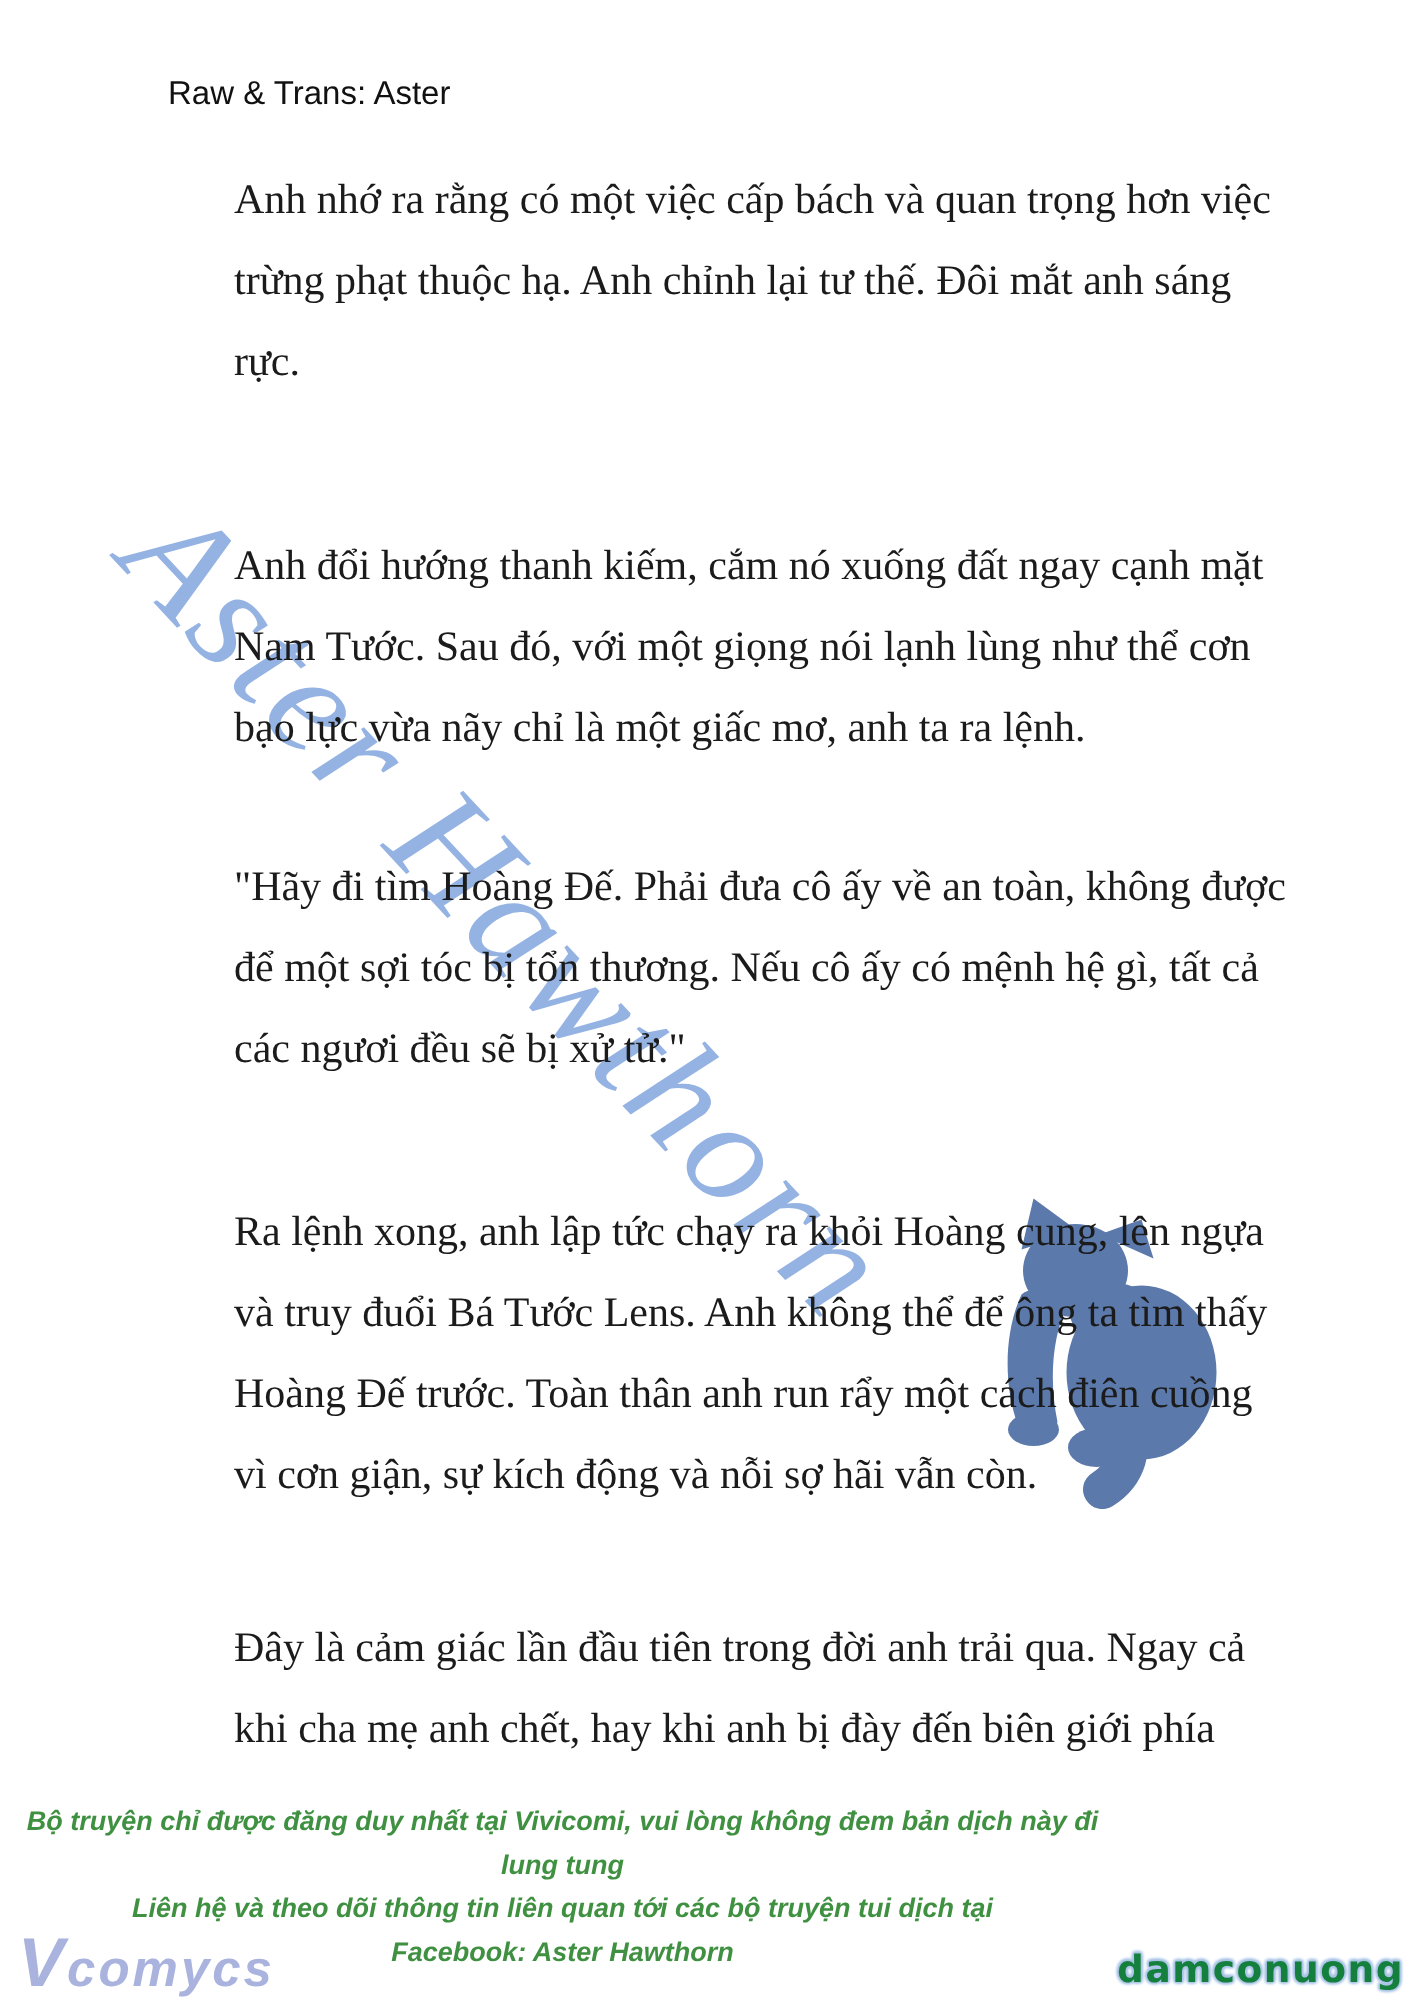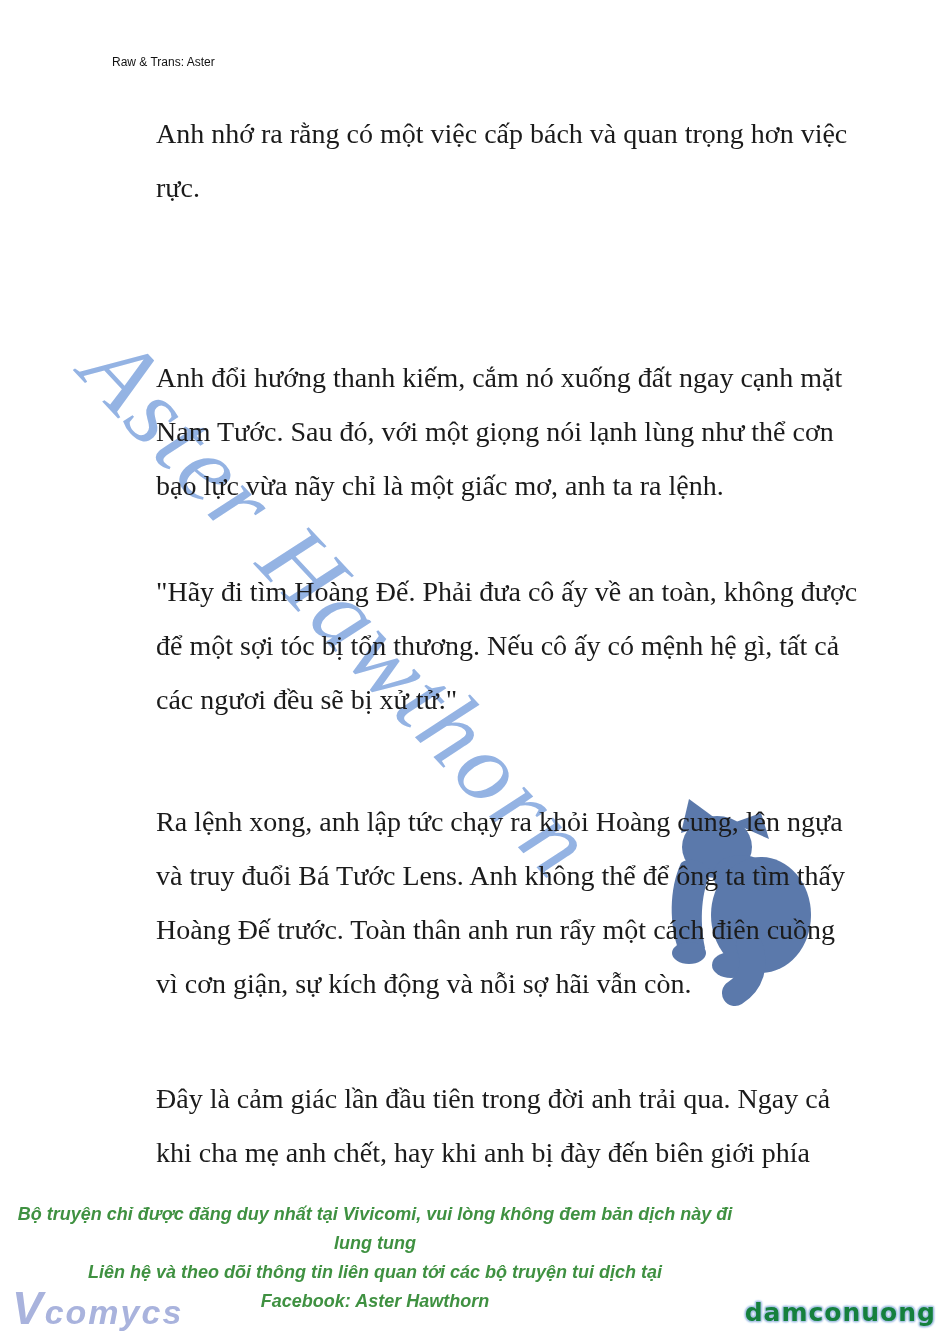--- a/index.html
+++ b/index.html
@@ -12,21 +12,21 @@
   }
   html,body{margin:0;padding:0;background:#ffffff;}
   .page{
     position:relative;width:950px;height:1343px;background:#ffffff;
     overflow:hidden;font-family:"Liberation Serif","DejaVu Serif",serif;
     color:var(--body_text);
   }
   .header-credit{
     position:absolute;left:112px;top:50px;
     font-family:"Liberation Sans","DejaVu Sans",sans-serif;
-    font-size:12px;line-height:24px;color:#111;
+    font-size:22px;line-height:24px;color:#111;
   }
   .watermark{
     position:absolute;left:143px;top:312px;z-index:0;
     font-family:"Liberation Serif","DejaVu Serif",serif;
     font-style:italic;font-size:100px;letter-spacing:4px;
     color:var(--watermark);opacity:0.88;white-space:nowrap;
     transform:rotate(47deg);transform-origin:left top;
   }
   .cat-svg{position:absolute;left:655px;top:793px;z-index:0;}
   .cat-svg .solid{fill:var(--cat);}
@@ -80,20 +80,21 @@
     <path class="solid" d="M26,70 C14,96 14,132 24,158 C31,166 46,164 50,155 C44,126 47,98 56,78 C48,66 33,64 26,70 Z"></path>
     <ellipse class="solid" cx="34" cy="160" rx="17" ry="11"></ellipse>
     <ellipse class="solid" cx="76" cy="172" rx="19" ry="13"></ellipse>
     <path class="tail" d="M94,152 C102,172 96,190 80,200"></path>
   </svg>
 
   <div class="header-credit">Raw &amp; Trans: Aster</div>
 
   <div class="para p1">
     <div class="line">Anh nhớ ra rằng có một việc cấp bách và quan trọng hơn việc</div>
+    <div class="line">trừng phạt thuộc hạ. Anh chỉnh lại tư thế. Đôi mắt anh sáng</div>
     <div class="line">rực.</div>
   </div>
 
   <div class="para p2">
     <div class="line">Anh đổi hướng thanh kiếm, cắm nó xuống đất ngay cạnh mặt</div>
     <div class="line">Nam Tước. Sau đó, với một giọng nói lạnh lùng như thể cơn</div>
     <div class="line">bạo lực vừa nãy chỉ là một giấc mơ, anh ta ra lệnh.</div>
   </div>
 
   <div class="para p3">

